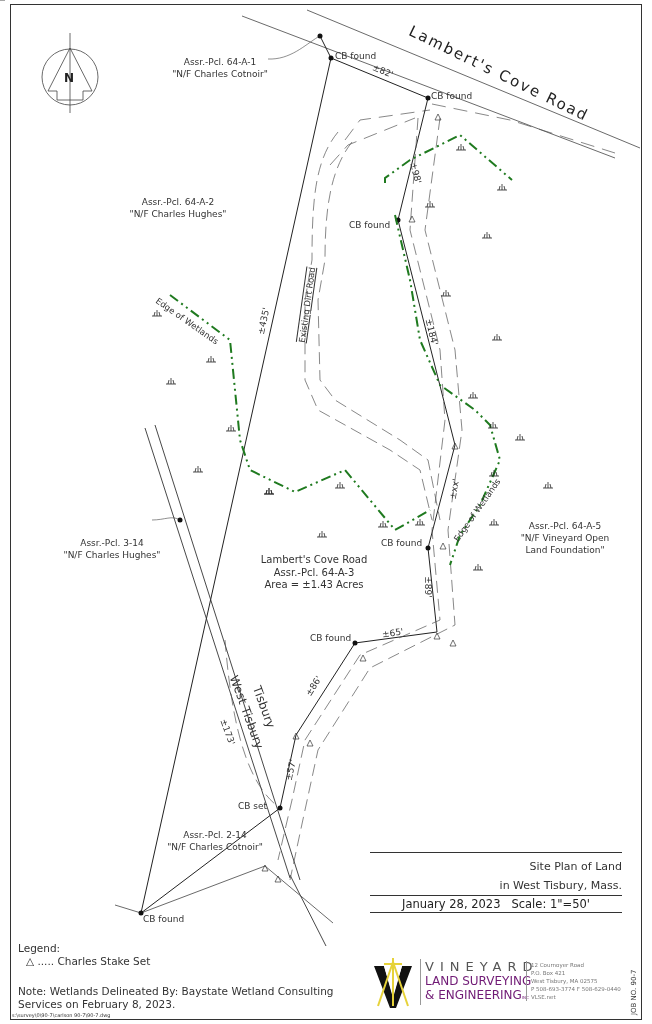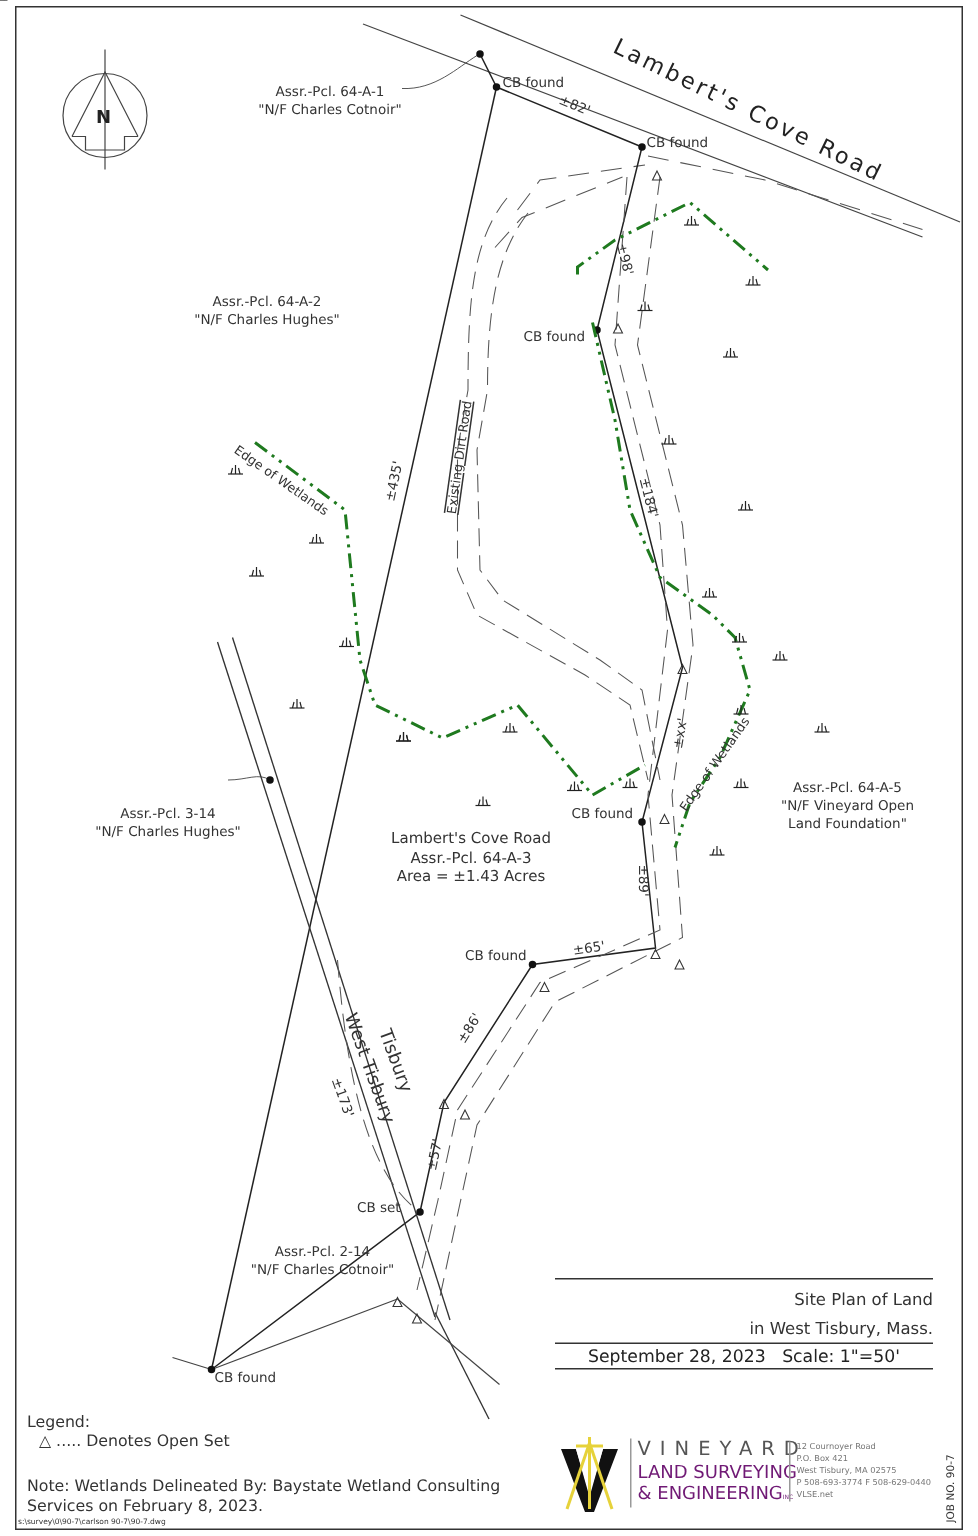--- a/index.html
+++ b/index.html
@@ -202,21 +202,21 @@
 <div class="rot" style="left:242px;top:700px;transform:rotate(70deg);font-size:12px;">Tisbury</div>
 <div class="rot" style="left:208px;top:705px;transform:rotate(70deg);font-size:12px;">West Tisbury</div>
 
 <div class="title-block">
   <div class="rule"></div>
   <div style="height:4px"></div>
   <div class="title-line">Site Plan of Land</div>
   <div class="title-line">in West Tisbury, Mass.</div>
   <div class="rule"></div>
   <div class="date-line">
-    <span>September 28, 2023</span>&nbsp;&nbsp;&nbsp;<span>Scale: 1"=50'</span>
+    <span>January 28, 2023</span>&nbsp;&nbsp;&nbsp;<span>Scale: 1"=50'</span>
   </div>
   <div class="rule"></div>
 </div>
 
 <div class="logo">
   <svg class="logo-mark" viewBox="0 0 42 52">
     <polygon points="2,8 12,8 21,40 30,8 40,8 24,50 18,50" fill="#111"></polygon>
     <polygon points="12,8 18,8 21,22 24,8 30,8 21,38" fill="#fff"></polygon>
     <line x1="21" y1="0" x2="21" y2="48" stroke="#e6d23a" stroke-width="2"></line>
     <line x1="21" y1="4" x2="6" y2="48" stroke="#e6d23a" stroke-width="2"></line>
@@ -234,16 +234,16 @@
     <div>West Tisbury, MA 02575</div>
     <div>P 508-693-3774  F 508-629-0440</div>
     <div>VLSE.net</div>
   </div>
 </div>
 
 <div class="jobno" style="top:1015px;">JOB NO. 90-7</div>
 
 <div class="legend">
   <div>Legend:</div>
-  <div style="padding-left:8px;">△ ..... Denotes Open Set</div>
+  <div style="padding-left:8px;">△ ..... Charles Stake Set</div>
 </div>
 <div class="note">Note: Wetlands Delineated By: Baystate Wetland Consulting Services on February 8, 2023.</div>
 <div class="path">s:\survey\0\90-7\carlson 90-7\90-7.dwg</div>
 
 </body></html>

